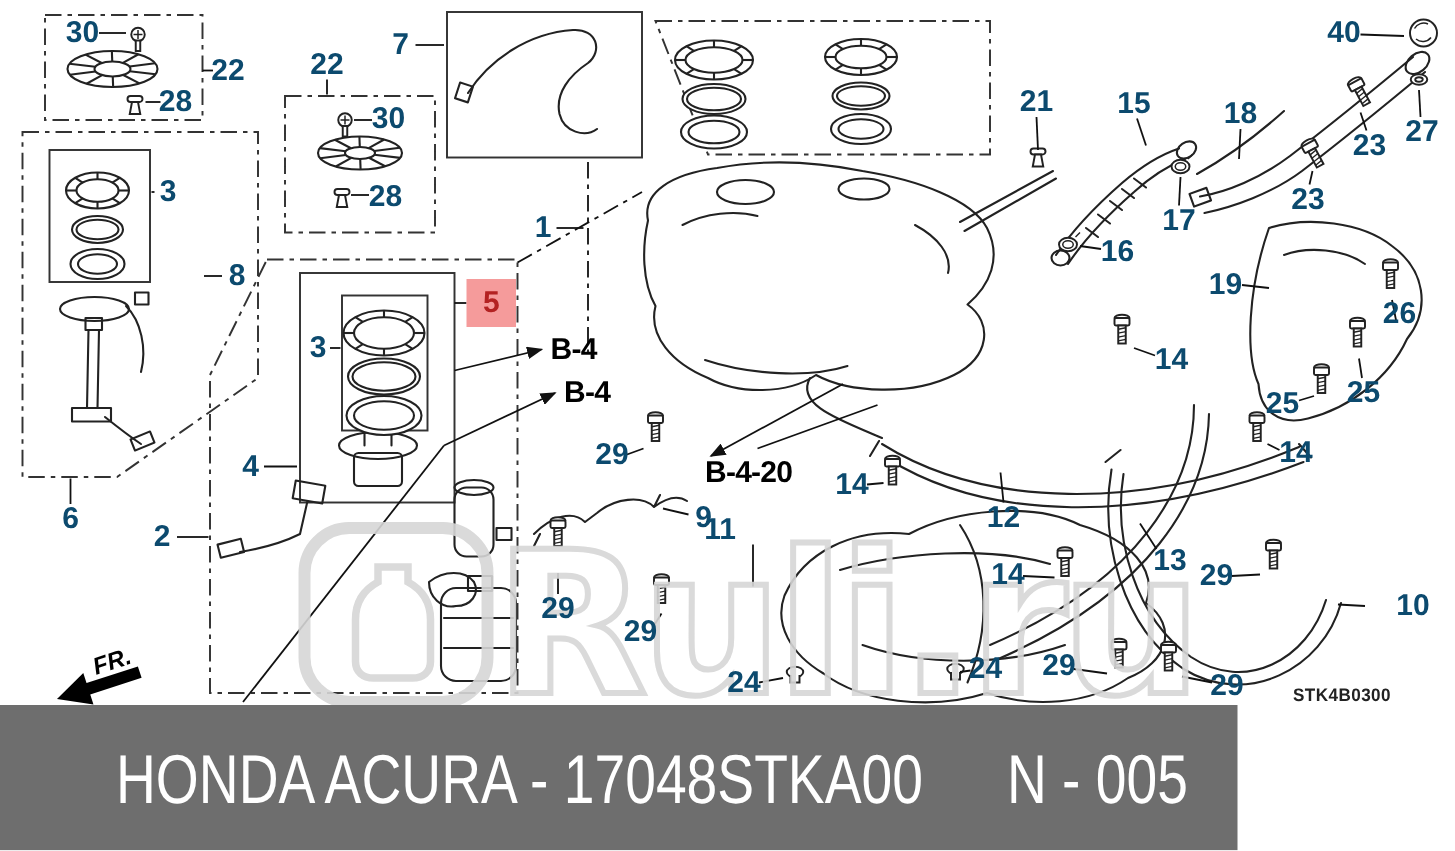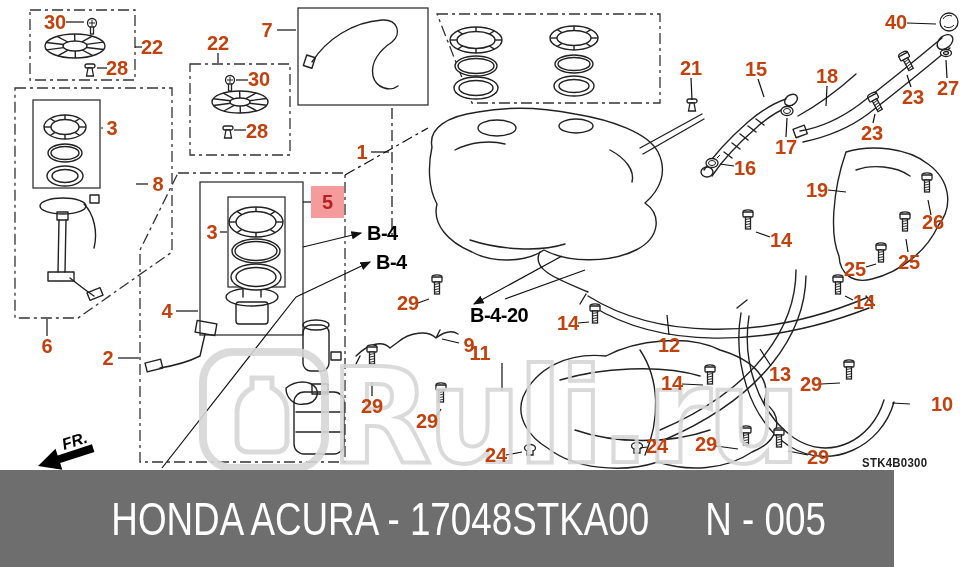--- a/index.html
+++ b/index.html
@@ -3,28 +3,28 @@
 <meta charset="utf-8">
 <style>
   html,body{margin:0;padding:0;background:#fff;}
   #stage{position:relative;width:970px;height:567px;background:#fff;overflow:hidden;
          font-family:"Liberation Sans",sans-serif;}
   #art,#wm{position:absolute;left:0;top:0;}
   #art{z-index:1;}
   #wm{z-index:2;pointer-events:none;opacity:.9;}
   #labels-layer{position:absolute;left:0;top:0;width:970px;height:470px;z-index:3;}
   .part-label{position:absolute;transform:translate(-50%,-50%);
-              font-weight:600;font-size:20px;line-height:1;color:#c2410c;white-space:nowrap;cursor:pointer;}
+              font-weight:600;font-size:20px;line-height:1;color:#0c4a6e;white-space:nowrap;cursor:pointer;}
   .part-label.hl{transform:none;width:33px;height:32px;display:flex;align-items:center;justify-content:center;
                  color:#b32222;font-weight:700;}
   .ref-label{position:absolute;transform:translate(0,-50%);font-weight:700;font-size:20px;
              line-height:1;color:#000;white-space:nowrap;letter-spacing:-0.5px;cursor:pointer;}
   #diagram-code{position:absolute;left:862px;top:456px;z-index:3;font-size:12px;font-weight:700;
                 letter-spacing:.3px;color:#222;transform:scaleX(.95);transform-origin:left;}
-  .footer{position:absolute;left:0;top:470px;width:894px;height:97px;z-index:4;
+  .footer{position:absolute;left:0;top:470px;width:825px;height:97px;z-index:4;
           display:flex;align-items:center;justify-content:center;}
   .footer-inner{display:flex;gap:70px;align-items:baseline;transform:translateX(22px) scaleX(.8);
                 font-size:46px;font-weight:400;color:#fff;white-space:nowrap;}
   .dd{stroke-dasharray:11 4 3 4;}
   svg text.fr{font-family:"Liberation Sans",sans-serif;font-weight:700;font-style:italic;font-size:16px;}
 </style>
 </head>
 <body>
 
 <div id="stage" style="background: rgb(255, 255, 255);">
@@ -484,21 +484,21 @@
       <div class="part-label" style="left: 896px; top: 22px;">40</div>
       <div class="part-label" style="left: 948px; top: 88px;">27</div>
       <div class="part-label" style="left: 913px; top: 97px;">23</div>
       <div class="part-label" style="left: 872px; top: 133px;">23</div>
       <div class="part-label" style="left: 691px; top: 68px;">21</div>
       <div class="part-label" style="left: 756px; top: 69px; text-align: right;">15</div>
       <div class="part-label" style="left: 827px; top: 76px;">18</div>
       <div class="part-label" style="left: 786px; top: 147px;">17</div>
       <div class="part-label" style="left: 745px; top: 168px;">16</div>
       <div class="part-label" style="left: 817px; top: 190px;">19</div>
-      <div class="part-label" style="left: 933px; top: 222px;">26</div>
+      <div class="part-label" style="left: 933px; top: 209px;">26</div>
       <div class="part-label" style="left: 909px; top: 262px;">25</div>
       <div class="part-label" style="left: 855px; top: 269px;">25</div>
       <div class="part-label" style="left: 864px; top: 302px;">14</div>
       <div class="part-label" style="left: 781px; top: 240px;">14</div>
       <div class="part-label" style="left: 568px; top: 323px;">14</div>
       <div class="part-label" style="left: 672px; top: 383px;">14</div>
       <div class="part-label" style="left: 669px; top: 345px;">12</div>
       <div class="part-label" style="left: 780px; top: 374px;">13</div>
       <div class="part-label" style="left: 921px; top: 404px; margin-left: 21px;">10</div>
       <div class="part-label" style="left: 469px; top: 345px;">9</div>

